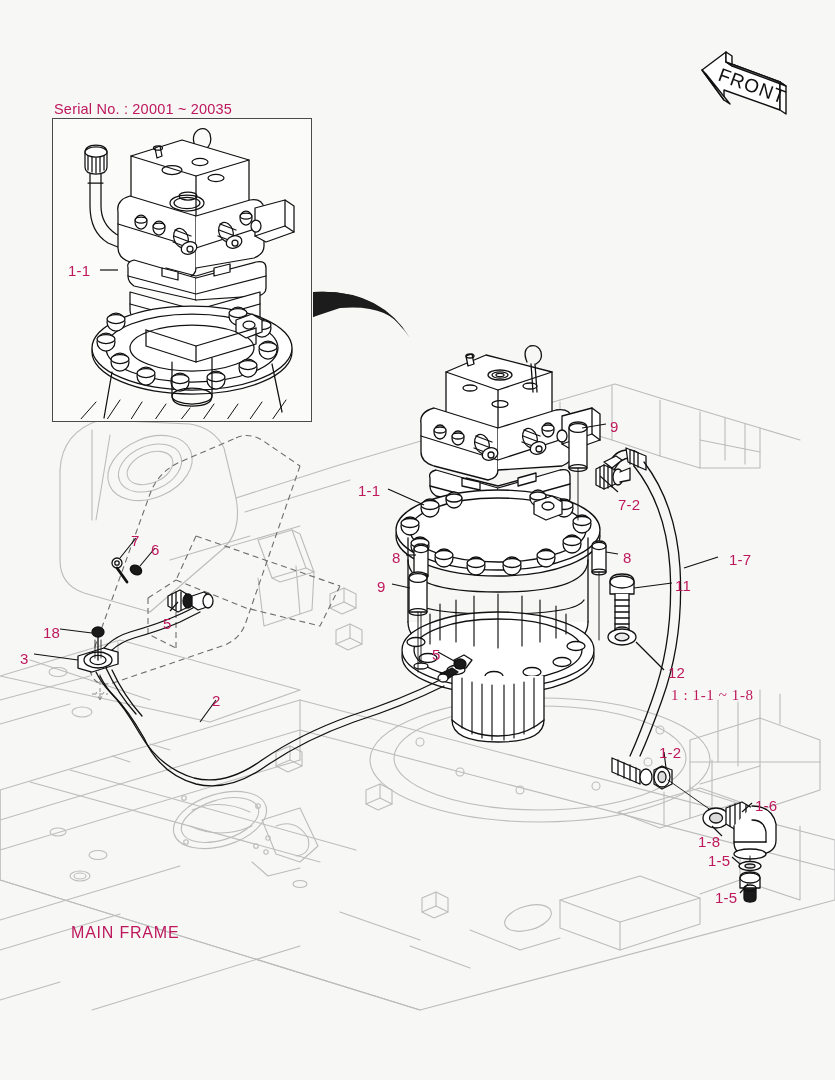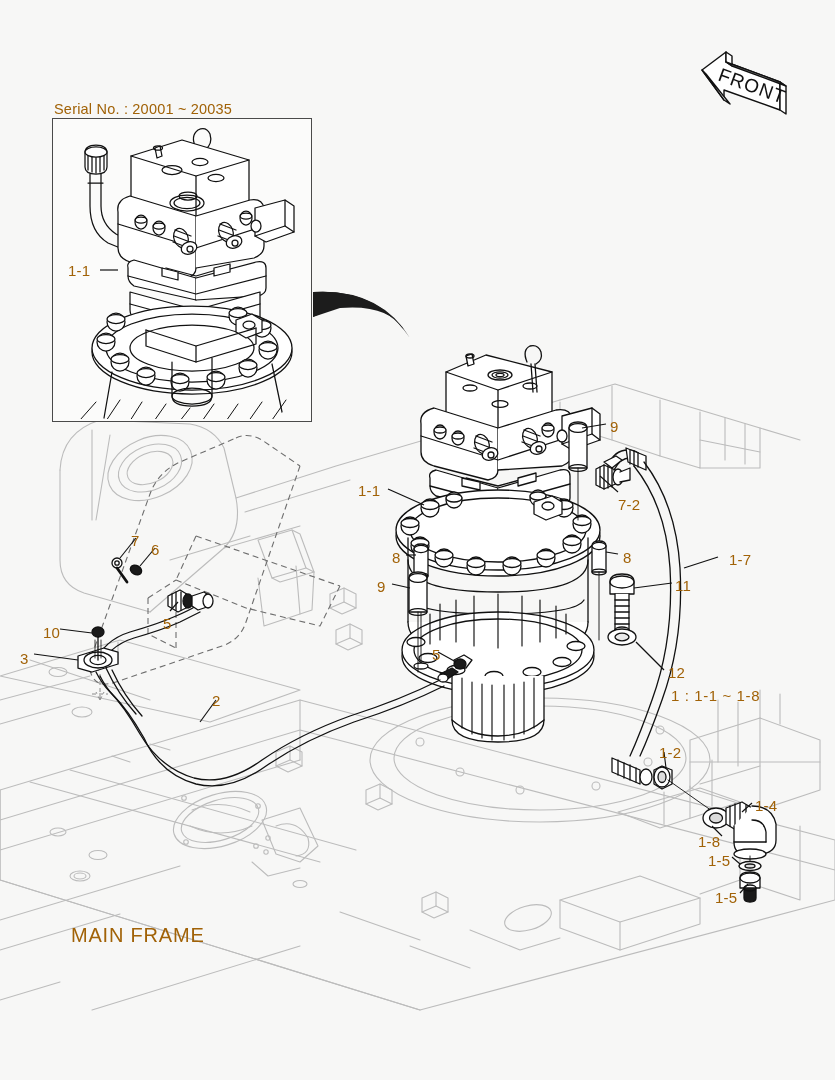--- a/index.html
+++ b/index.html
@@ -20,33 +20,34 @@
     position: absolute;
     left: 0;
     top: 0;
     width: 835px;
     height: 1080px;
   }
   .lbl {
     position: absolute;
     font-family: "Liberation Sans", sans-serif;
     font-size: 15px;
-    color: #a16207;
+    color: #be185d;
     white-space: nowrap;
     letter-spacing: 0.2px;
   }
   .lbl-serial {
     font-size: 14.5px;
   }
   .lbl-legend {
     font-size: 15px;
     letter-spacing: 0.6px;
+    font-family: Liberation Serif, serif;
   }
   .lbl-mainframe {
-    font-size: 20px;
+    font-size: 16px;
     letter-spacing: 0.8px;
   }
   .inset-box {
     position: absolute;
     border: 1.6px solid #4a4a4a;
     background: #fbfbfa;
   }
 </style>
 </head>
 <body>
@@ -691,25 +692,25 @@
       <div class="lbl" style="left: 392px; top: 549px;">8</div>
       <div class="lbl" style="left: 623px; top: 549px;">8</div>
       <div class="lbl" style="left: 377px; top: 578px;">9</div>
       <div class="lbl" style="left: 675px; top: 577px;">11</div>
       <div class="lbl" style="left: 722px; top: 551px; margin-left: 7px;">1-7</div>
       <div class="lbl" style="left: 668px; top: 664px;">12</div>
       <div class="lbl" style="left: 432px; top: 646px;">5</div>
       <div class="lbl" style="left: 131px; top: 532px;">7</div>
       <div class="lbl" style="left: 151px; top: 541px;">6</div>
       <div class="lbl" style="left: 163px; top: 615px;">5</div>
-      <div class="lbl" style="left: 43px; top: 624px;">10</div>
+      <div class="lbl" style="left: 43px; top: 624px;">18</div>
       <div class="lbl" style="left: 20px; top: 650px;">3</div>
       <div class="lbl" style="left: 212px; top: 692px;">2</div>
       <div class="lbl" style="left: 659px; top: 744px;">1-2</div>
-      <div class="lbl" style="left: 755px; top: 797px;">1-4</div>
+      <div class="lbl" style="left: 755px; top: 797px;">1-6</div>
       <div class="lbl" style="left: 698px; top: 833px;">1-8</div>
       <div class="lbl" style="left: 708px; top: 852px;">1-5</div>
       <div class="lbl" style="left: 715px; top: 889px;">1-5</div>
     </div>
 
   <div class="lbl lbl-legend" style="left:671px; top:687px;">1 : 1-1 ~ 1-8</div>
 
   <div class="lbl lbl-mainframe" style="left:71px; top:924px;">MAIN FRAME</div>
 
 </div>

